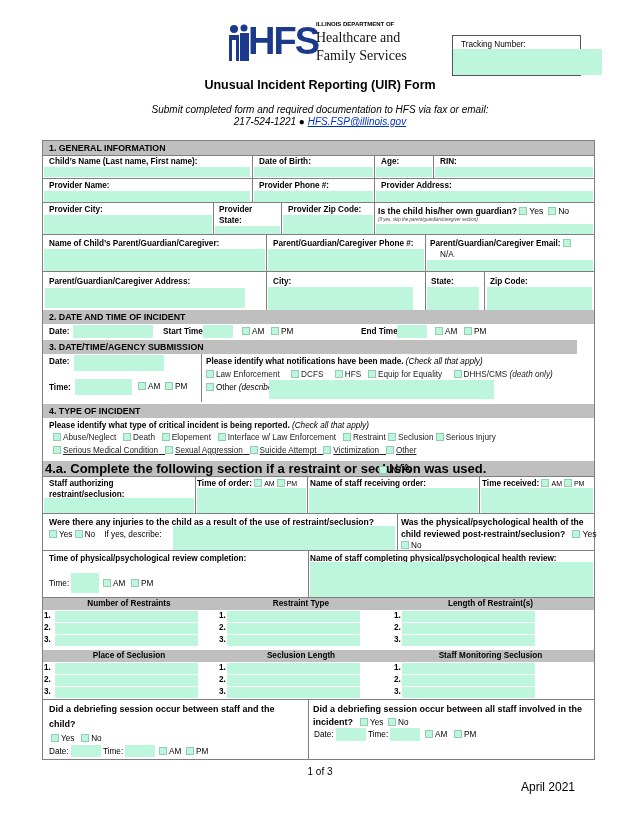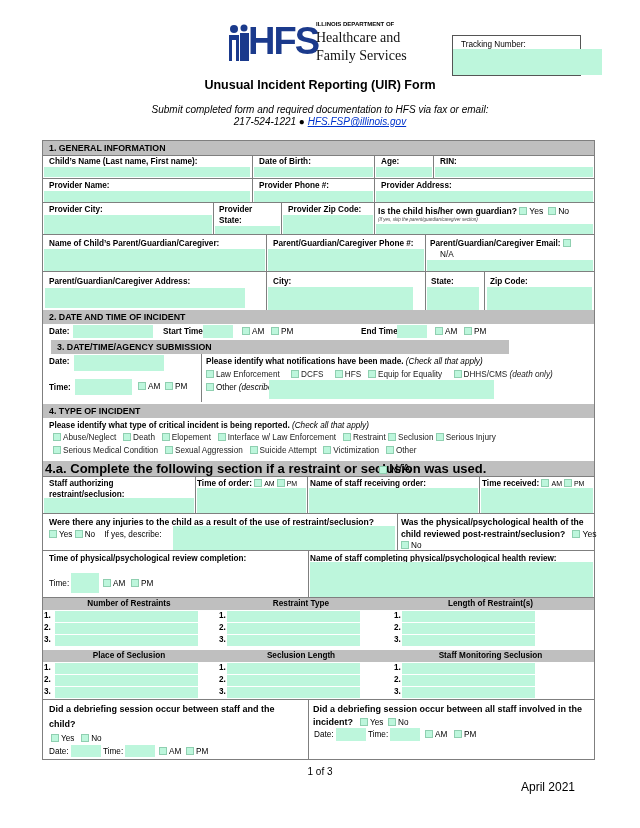--- a/index.html
+++ b/index.html
@@ -143,21 +143,21 @@
   <span class="lbl" style="left:120px;top:3px;">Start Time:</span>
   <div class="fill" style="left:160px;top:1px;width:30px;height:13px;"></div>
   <span class="txt" style="left:199px;top:3px;"><span class="cb"></span><span>AM</span></span>
   <span class="txt" style="left:228px;top:3px;"><span class="cb"></span><span>PM</span></span>
   <span class="lbl" style="left:318px;top:3px;">End Time:</span>
   <div class="fill" style="left:354px;top:1px;width:30px;height:13px;"></div>
   <span class="txt" style="left:392px;top:3px;"><span class="cb"></span><span>AM</span></span>
   <span class="txt" style="left:421px;top:3px;"><span class="cb"></span><span>PM</span></span>
 </div>
 
-<div class="hdr" style="left:43px;top:340px;width:458px;margin-left:8px;">3.  DATE/TIME/AGENCY SUBMISSION</div>
+<div class="hdr" style="left:43px;top:340px;width:534px;">3.  DATE/TIME/AGENCY SUBMISSION</div>
 <div class="abs" style="left:42px;top:354px;width:553px;height:48px;border-left:1px solid #7f7f7f;border-right:1px solid #7f7f7f;">
   <div class="abs" style="left:158px;top:0;width:1px;height:48px;background:#7f7f7f;"></div>
   <span class="lbl" style="left:6px;top:3px;">Date:</span>
   <div class="fill" style="left:31px;top:1px;width:90px;height:16px;"></div>
   <span class="lbl" style="left:6px;top:29px;">Time:</span>
   <div class="fill" style="left:32px;top:25px;width:57px;height:16px;"></div>
   <span class="txt" style="left:95px;top:28px;"><span class="cb"></span><span>AM</span></span>
   <span class="txt" style="left:122px;top:28px;"><span class="cb"></span><span>PM</span></span>
 
   <span class="txt" style="left:163px;top:3px;">
@@ -187,21 +187,21 @@
   </span>
   <span class="txt" style="left:10px;top:15px;color:#222;">
     <span class="cb"></span><span>Abuse/Neglect</span>&nbsp;&nbsp;
     <span class="cb"></span><span>Death</span>&nbsp;&nbsp;
     <span class="cb"></span><span>Elopement</span>&nbsp;&nbsp;
     <span class="cb"></span><span>Interface w/ Law Enforcement</span>&nbsp;&nbsp;
     <span class="cb"></span><span>Restraint</span>
     <span class="cb"></span><span>Seclusion</span>
     <span class="cb"></span><span>Serious Injury</span>
   </span>
-  <span class="txt" style="left:10px;top:28px;color:#222;">
+  <span class="txt" style="left:10px;top:28px;color:#222;text-decoration:underline;">
     <span class="cb"></span><span>Serious Medical Condition</span>&nbsp;&nbsp;
     <span class="cb"></span><span>Sexual Aggression</span>&nbsp;&nbsp;
     <span class="cb"></span><span>Suicide Attempt</span>&nbsp;&nbsp;
     <span class="cb"></span><span>Victimization</span>&nbsp;&nbsp;
     <span class="cb"></span><span>Other</span>
   </span>
 </div>
 
 <div class="abs" style="left:43px;top:461px;width:551px;height:15px;background:#bfbfbf;font-size:13px;font-weight:bold;line-height:15px;padding-left:2px;">
   <span>4.a. Complete the following section if a restraint or seclusion was used.</span>

